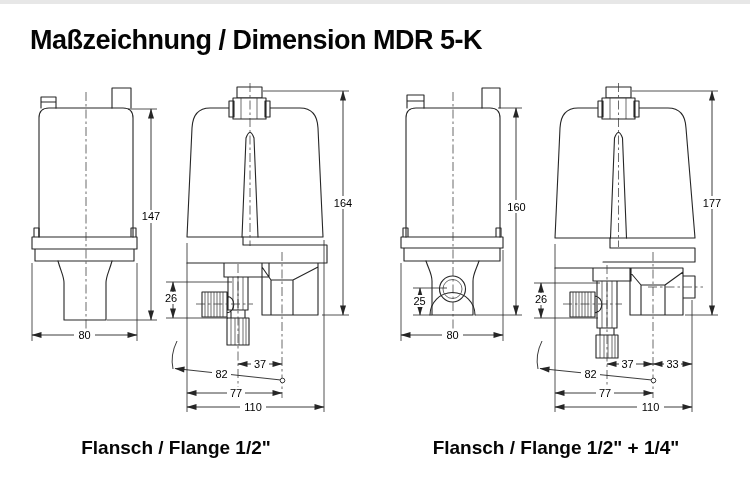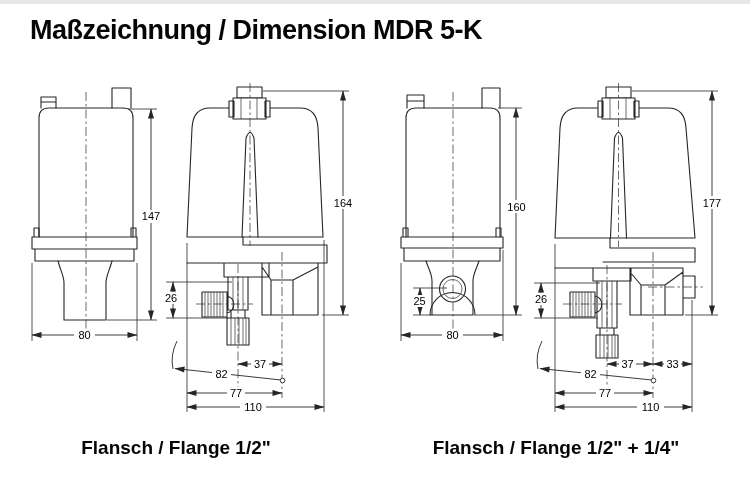--- a/index.html
+++ b/index.html
@@ -1,19 +1,19 @@
 <!DOCTYPE html>
 <html><head>
 <meta charset="utf-8">
 <style>
   html,body{margin:0;padding:0;background:#888;}
   .stage{position:relative;width:750px;height:486px;background:#ffffff;overflow:hidden;
          font-family:"Liberation Sans",sans-serif;}
   .scan-edge{position:absolute;left:0;top:0;width:750px;height:4px;background:#d7d7d7;opacity:.6;}
-  .title{position:absolute;left:30px;top:12px;margin:0;font-size:27px;line-height:36px;
+  .title{position:absolute;left:30px;top:22px;margin:0;font-size:27px;line-height:36px;
          font-weight:bold;color:#050505;letter-spacing:-0.5px;white-space:nowrap;}
   .caption{position:absolute;top:437px;font-size:19px;font-weight:bold;color:#050505;
            text-align:center;white-space:nowrap;}
   .cap-left{left:36px;width:280px;}
   .cap-right{left:426px;width:260px;}
   svg{position:absolute;left:0;top:0;}
   .ol{fill:none;stroke:#262626;stroke-width:1.1;stroke-linejoin:round;stroke-linecap:round;}
   .olf{fill:#ffffff;stroke:#262626;stroke-width:1.1;stroke-linejoin:round;}
   .thin{fill:none;stroke:#2e2e2e;stroke-width:0.7;}
   .cl{fill:none;stroke:#3a3a3a;stroke-width:0.75;stroke-dasharray:9 3 2.5 3;}

